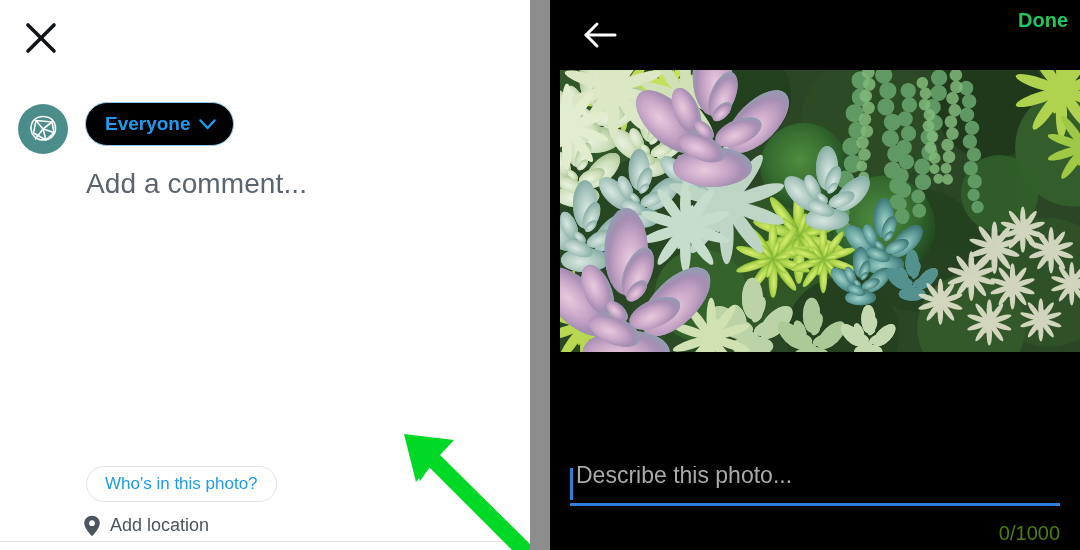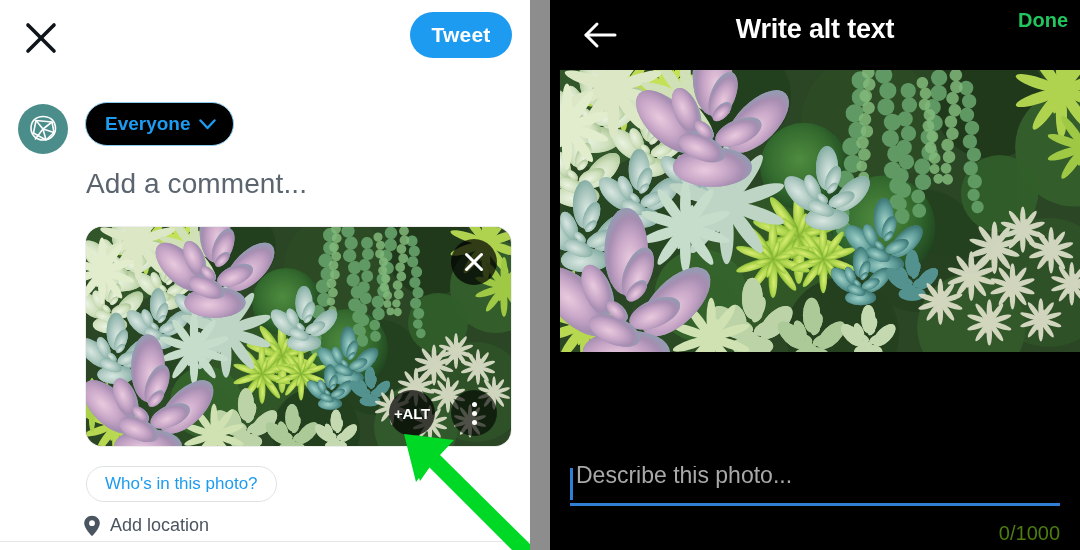--- a/index.html
+++ b/index.html
@@ -428,21 +428,20 @@
 
   <div id="left-panel">
 
     <div class="compose-header">
       <div class="close-x">
         <svg width="34" height="34" viewBox="0 0 34 34">
           <line x1="4" y1="4" x2="30" y2="30" stroke="#0f1419" stroke-width="3.6" stroke-linecap="round"></line>
           <line x1="30" y1="4" x2="4" y2="30" stroke="#0f1419" stroke-width="3.6" stroke-linecap="round"></line>
         </svg>
       </div>
-      <div class="tweet-btn">Tweet</div>
     </div>
 
     <div class="avatar">
       <svg width="34" height="34" viewBox="0 0 34 34">
         <g fill="none" stroke="#ffffff" stroke-width="1.6" stroke-linejoin="round">
           <path d="M17 4.5 C25 4.5 29.5 9.5 29.5 16.5 C29.5 23 24.5 28 17.5 28 C10 28 5 23 5 16 C5 9.5 9.5 4.5 17 4.5 Z"></path>
           <path d="M9 27.5 L17 17"></path>
           <path d="M17 17 L10 8.5"></path>
           <path d="M17 17 L26 10"></path>
           <path d="M17 17 L28 20.5"></path>
@@ -454,40 +453,20 @@
 
     <div class="audience-pill">
       <span>Everyone</span>
       <svg class="chev" width="17" height="11" viewBox="0 0 17 11">
         <polyline points="1.5,1.5 8.5,9 15.5,1.5" fill="none" stroke="#1d9bf0" stroke-width="2.4" stroke-linecap="round" stroke-linejoin="round"></polyline>
       </svg>
     </div>
 
     <div class="comment-placeholder">Add a comment...</div>
 
-    <div class="photo-thumb">
-      <svg class="succ-art" viewBox="0 0 425 219" preserveAspectRatio="xMidYMid slice">
-        <use href="#succulentArt" width="425" height="219"></use>
-      </svg>
-
-      <div class="thumb-close">
-        <svg width="22" height="22" viewBox="0 0 22 22">
-          <line x1="3.5" y1="3.5" x2="18.5" y2="18.5" stroke="#fff" stroke-width="3" stroke-linecap="round"></line>
-          <line x1="18.5" y1="3.5" x2="3.5" y2="18.5" stroke="#fff" stroke-width="3" stroke-linecap="round"></line>
-        </svg>
-      </div>
-
-      <div class="alt-badge">+ALT</div>
-
-      <div class="more-dots">
-        <i></i>
-        <i></i>
-        <i></i>
-      </div>
-    </div>
 
     <div class="whos-btn">Who's in this photo?</div>
 
     <div class="add-location">
       <svg class="pin-wrap" viewBox="0 0 18 22">
         <path d="M9 0.8 C4.6 0.8 1.2 4.1 1.2 8.3 C1.2 13.6 9 21.2 9 21.2 C9 21.2 16.8 13.6 16.8 8.3 C16.8 4.1 13.4 0.8 9 0.8 Z" fill="#4b5560"></path>
         <circle cx="9" cy="8.2" r="2.9" fill="#ffffff"></circle>
       </svg>
       <span>Add location</span>
     </div>
@@ -504,21 +483,20 @@
 
   <div id="right-panel">
 
     <div class="alt-header">
       <div class="back-arrow">
         <svg width="38" height="38" viewBox="0 0 38 38">
           <line x1="4" y1="19" x2="33" y2="19" stroke="#ffffff" stroke-width="3" stroke-linecap="round"></line>
           <polyline points="15,8 4,19 15,30" fill="none" stroke="#ffffff" stroke-width="3" stroke-linecap="round" stroke-linejoin="round"></polyline>
         </svg>
       </div>
-      <div class="alt-title">Write alt text</div>
       <div class="done-btn">Done</div>
     </div>
 
     <div class="alt-photo">
       <svg class="succ-art" viewBox="0 0 425 219" preserveAspectRatio="xMidYMid slice">
         <use href="#succulentArt" width="425" height="219"></use>
       </svg>
     </div>
 
     <div class="alt-input-wrap">

